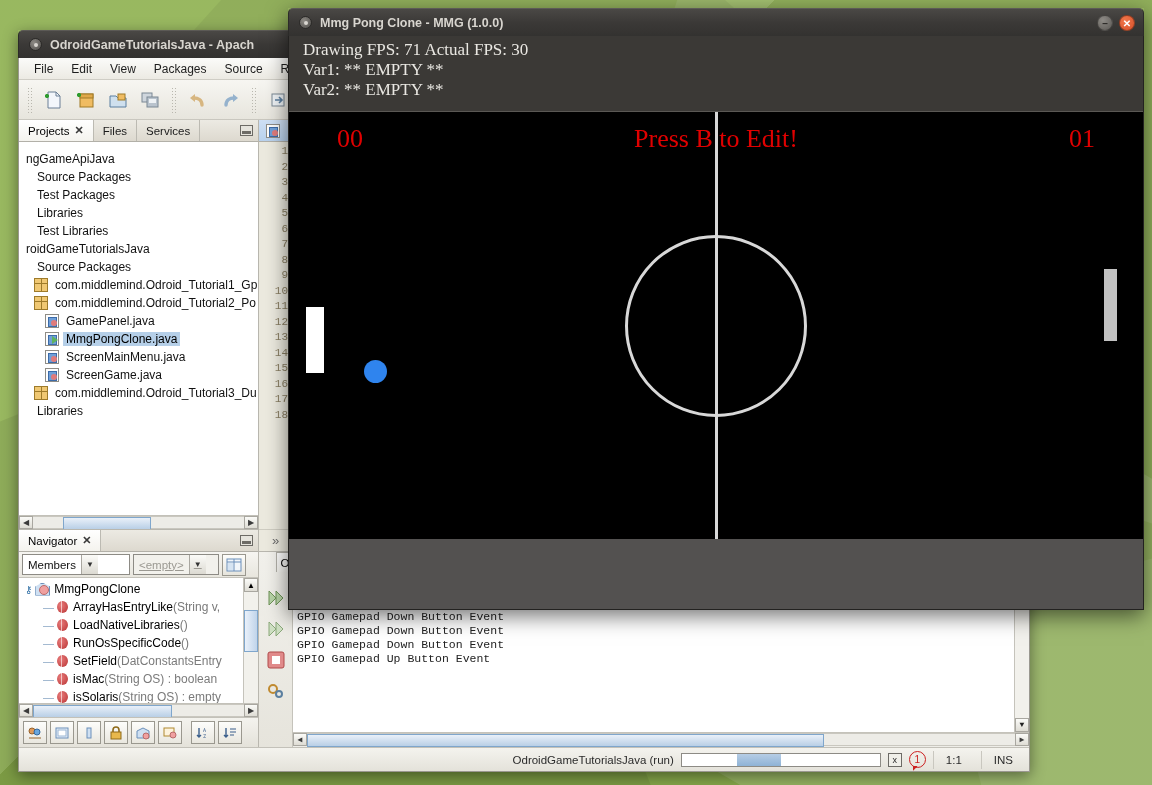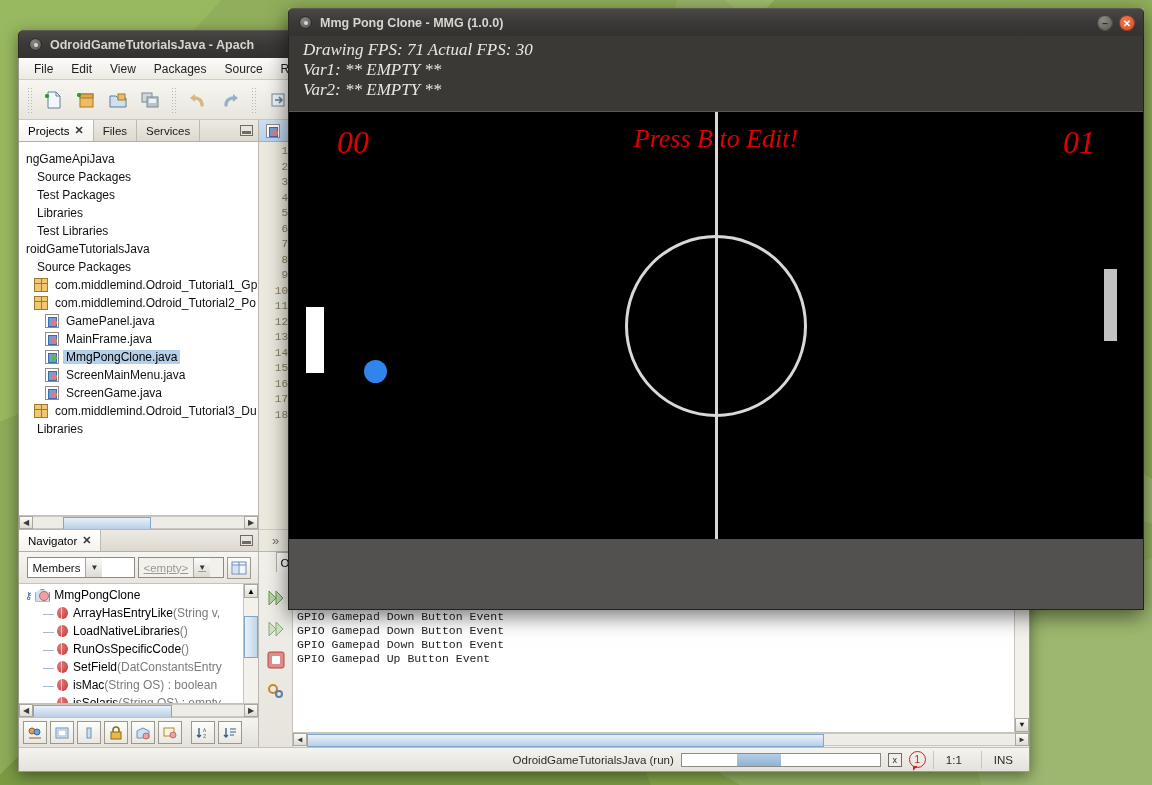--- a/index.html
+++ b/index.html
@@ -187,24 +187,23 @@
     background:linear-gradient(to bottom,#fbfbf8,#dedcd4);
     border:1px solid #a9a7a0; font-size:8px; color:#3b3b3b;
     flex:none;
   }
   .sb-track{flex:1;height:13px;background:#edece7;border-top:1px solid #c9c7bf;border-bottom:1px solid #c9c7bf;position:relative;}
   .sb-thumb{position:absolute;top:0;height:13px;background:linear-gradient(to bottom,#e9f0f9,#b9cfe6);border:1px solid #7fa6cc;}
 
   
   #navigator { height: 218px; display:flex; flex-direction:column; border-top:1px solid #b9b7af; }
   #nav-ctrls {
-    height: 32px; display:flex; align-items:center; gap:3px; padding: 2px 3px;
+    height: 26px; display:flex; align-items:center; gap:3px; padding: 2px 3px;
     background: linear-gradient(to bottom,#f6f5f1,#e8e6de);
     border-bottom:1px solid #c5c3bb;
-    justify-content:center;
   }
   .combo {
     height: 21px; display:flex; align-items:center;
     border:1px solid #8d8b85; background:#fff; font-size:11.5px; color:#111;
   }
   .combo .ctext { padding: 0 5px; white-space:nowrap; overflow:hidden; }
   .combo .carr {
     width:17px; height:19px; display:flex;align-items:center;justify-content:center;
     background:linear-gradient(to bottom,#fbfbf8,#dcdad2);
     border-left:1px solid #a9a7a0; font-size:8px; color:#333;
@@ -319,38 +318,38 @@
 
   
   #game{
     position:absolute;left:288px;top:8px;width:856px;height:602px;
     box-shadow:0 6px 20px rgba(0,0,0,.55);
     display:flex;flex-direction:column;
   }
   #game .win-title{width:100%;}
   #game-body{
     flex:1;background:#3b3936;border:1px solid #232220;border-top:none;
-    display:flex;flex-direction:column;overflow:hidden;font-style:italic;
+    display:flex;flex-direction:column;overflow:hidden;
   }
   #hud{
     height:76px;padding:4px 14px 0 14px;color:#e9e7e2;
     font-family:"Liberation Serif",serif;font-size:17px;line-height:20px;
     border-bottom:1px solid #5a5854;
   }
   #canvas{
     flex:1;background:#000;position:relative;overflow:hidden;
   }
   #mid-line{position:absolute;left:50%;top:0;bottom:0;width:3px;margin-left:-1px;background:#d8d8d8;}
   #circle{
     position:absolute;left:50%;top:50%;width:182px;height:182px;margin-left:-91px;margin-top:-91px;
     border:3px solid #d8d8d8;border-radius:50%;
   }
   .score{
     position:absolute;top:12px;color:#e00000;
-    font-family:"Liberation Serif",serif;font-size:32px;font-weight:normal;
+    font-family:"Liberation Serif",serif;font-size:26px;font-weight:normal;
   }
   #score-left{left:48px;}
   #score-right{right:48px;}
   #exit-msg{
     position:absolute;top:12px;left:50%;transform:translateX(-50%);
     color:#e00000;font-family:"Liberation Serif",serif;font-size:26px;
     white-space:nowrap;
   }
   #paddle-left{position:absolute;left:17px;top:195px;width:18px;height:66px;background:#ffffff;}
   #paddle-right{position:absolute;right:26px;top:157px;width:13px;height:72px;background:#c2c2c2;}
@@ -494,25 +493,20 @@
             </div>
             <div class="tnode">
               <span class="tindent" style="width: 15px;"></span>
               <span class="ico ico-pkg"></span>
               <span class="tlabel">com.middlemind.Odroid_Tutorial2_Po</span>
             </div>
             <div class="tnode">
               <span class="tindent" style="width: 26px;"></span>
               <span class="ico ico-java"></span>
               <span class="tlabel">GamePanel.java</span>
-            </div>
-            <div class="tnode">
-              <span class="tindent" style="width: 26px;"></span>
-              <span class="ico ico-java"></span>
-              <span class="tlabel">MainFrame.java</span>
             </div>
             <div class="tnode sel">
               <span class="tindent" style="width: 26px;"></span>
               <span class="ico ico-java run"></span>
               <span class="tlabel">MmgPongClone.java</span>
             </div>
             <div class="tnode">
               <span class="tindent" style="width: 26px;"></span>
               <span class="ico ico-java"></span>
               <span class="tlabel">ScreenMainMenu.java</span>

